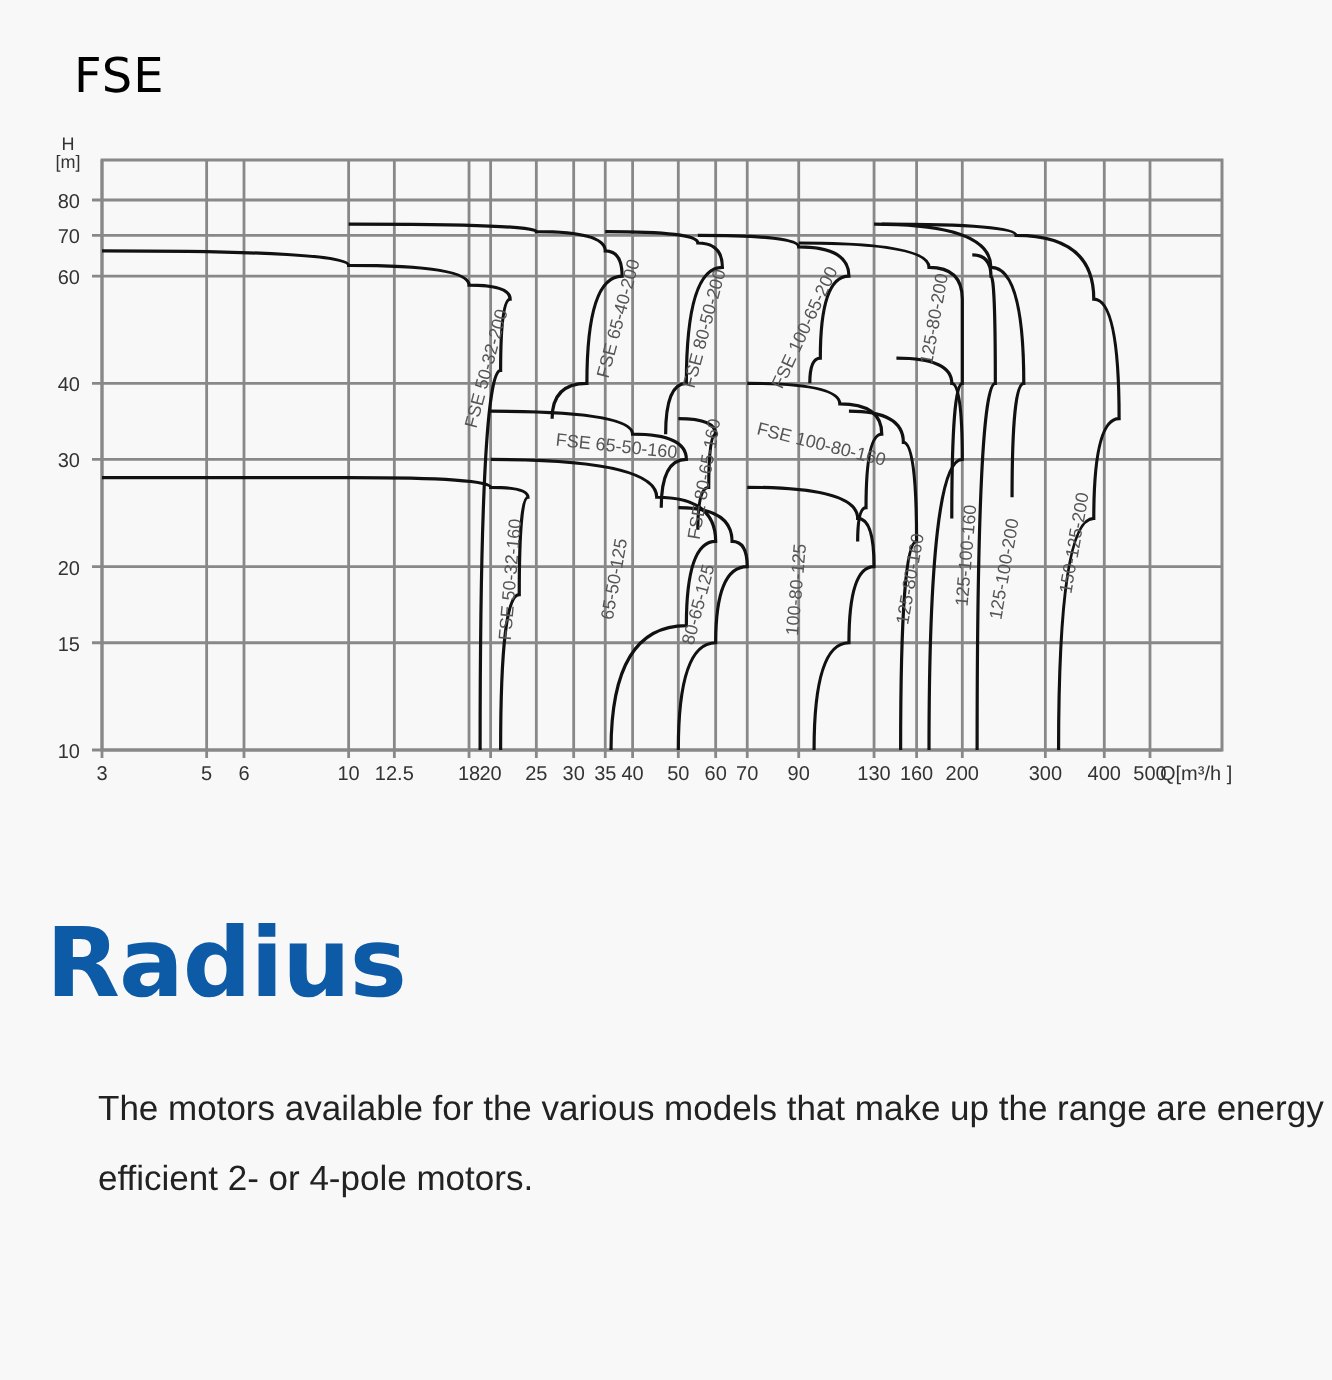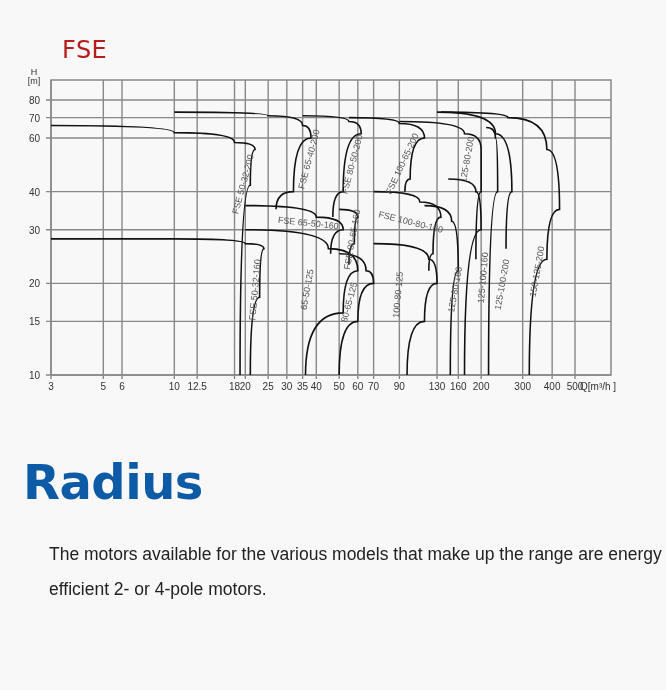--- a/index.html
+++ b/index.html
@@ -1,17 +1,17 @@
 <!DOCTYPE html>
 <html><head>
 <meta charset="utf-8">
 <style>
   html, body { margin:0; padding:0; background:#f8f8f8; }
   body { width:666px; height:690px; position:relative; overflow:hidden; font-family:"Liberation Sans", sans-serif; }
-  .title { position:absolute; left:37px; top:36px; font-family:"DejaVu Sans", sans-serif; font-size:24px; color:#b91c1c; font-weight:normal; letter-spacing:0.5px;margin-left:25px; }
+  .title { position:absolute; left:37px; top:24px; font-family:"DejaVu Sans", sans-serif; font-size:24px; color:#000000; font-weight:normal; letter-spacing:0.5px; }
   .chart { position:absolute; left:0; top:60px; width:666px; height:340px; }
   .heading { position:absolute; left:23px; top:454px; font-family:"DejaVu Sans", sans-serif; font-size:48px; font-weight:bold; color:#0d5aa7; letter-spacing:-0.5px; }
   .body-text { position:absolute; left:25px; top:537px; width:630px; font-family:"Liberation Sans", sans-serif; font-size:17.5px; line-height:35px; color:#222;margin-left:24px; }
   .body-text p { margin:0; }
   svg text { font-family:"Liberation Sans", sans-serif; }
 </style>
 </head>
 <body>
 
 <div class="title">FSE</div>

